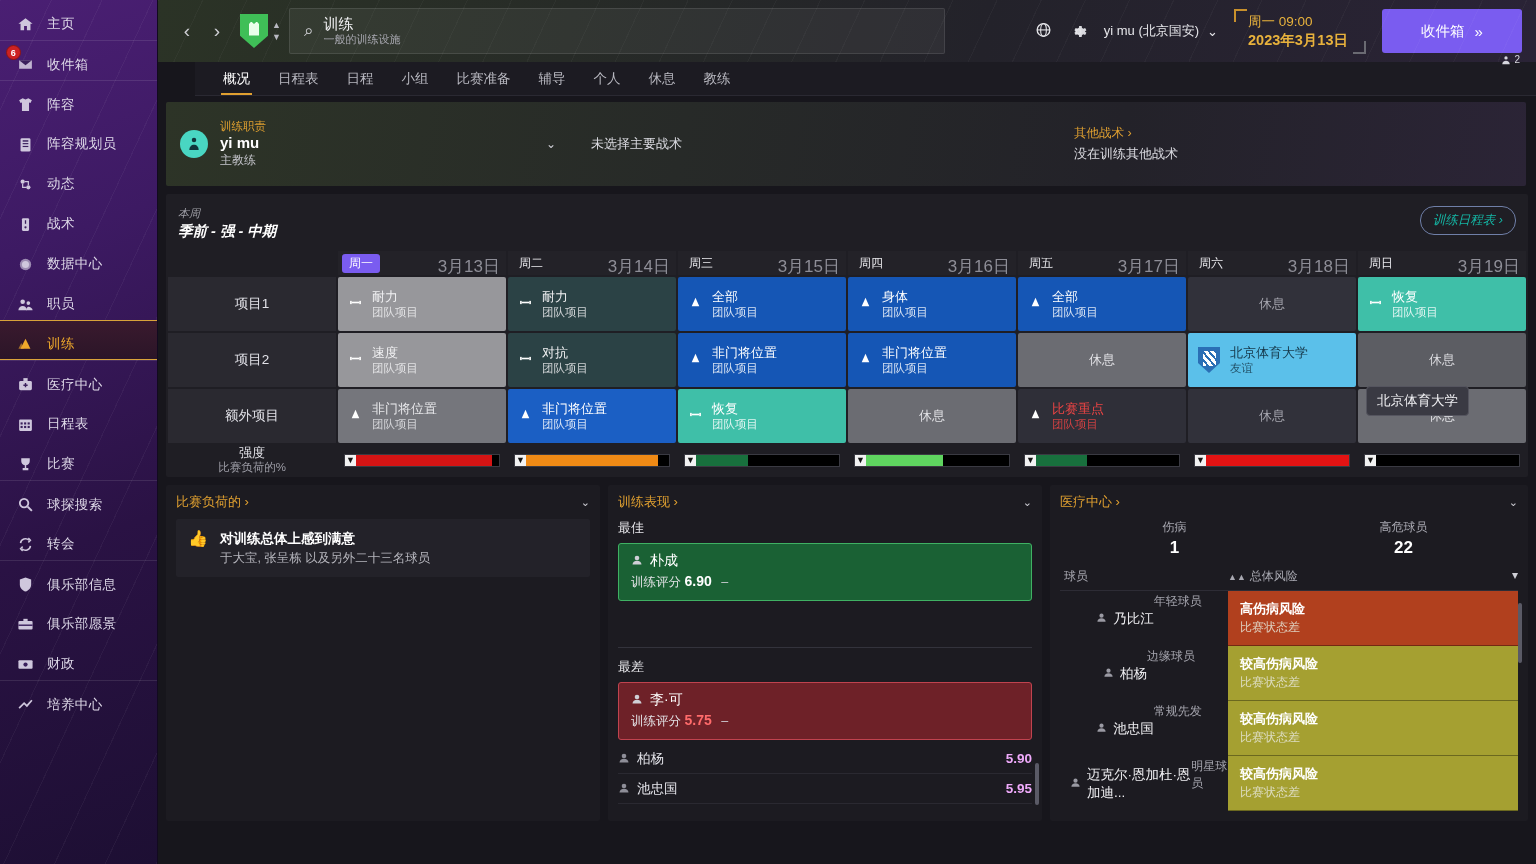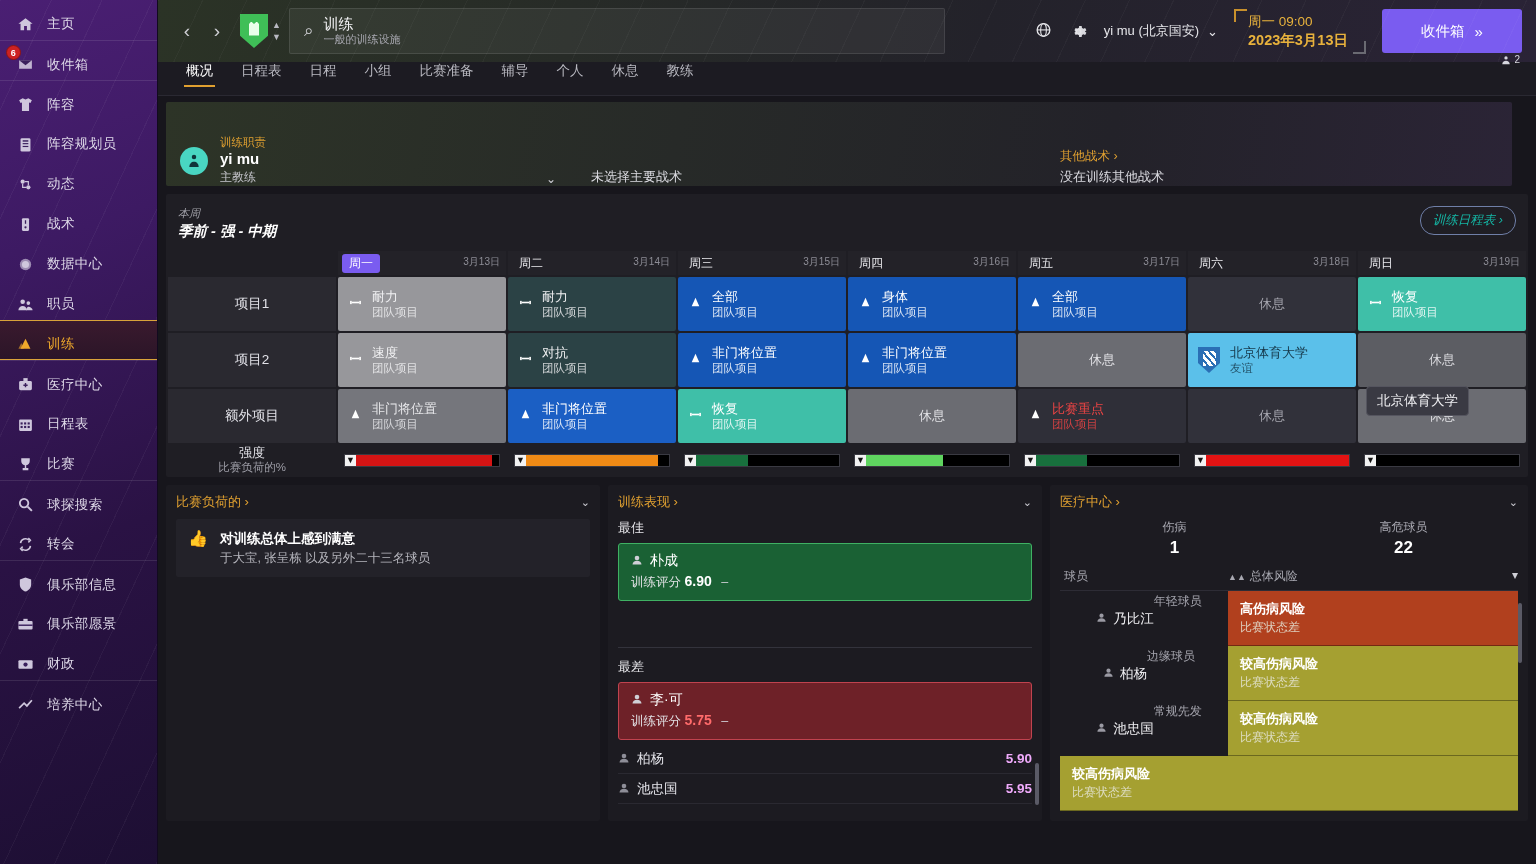--- a/index.html
+++ b/index.html
@@ -90,30 +90,30 @@
   .continue-btn {
     width: 140px; height: 44px; background: #7a5cf0; border-radius: 3px;
     display:flex; align-items:center; justify-content:center; gap:10px;
     color:#fff; font-size:14.5px; cursor:pointer; position:relative;
   }
   .continue-btn .chevs{ font-size:15px; }
   .people-count { position:absolute; right:2px; bottom:-12px; font-size:10px; color:#d6d6de;
                   display:flex; align-items:center; gap:3px; }
 
   
-  .tabbar { height: 34px; flex:0 0 34px; display:flex; align-items:flex-start; gap:0;
-            padding-left: 14px; background:#1c1b22; border-bottom:1px solid #2a2932; }
+  .tabbar { height: 34px; flex:0 0 34px; display:flex; align-items:flex-end; gap:0;
+            padding-left: 14px; background:#1c1b22; border-bottom:1px solid #2a2932;margin-left:37px; }
   .tab { padding: 0 14px 7px 14px; font-size: 13.5px; color:#b9b9c1; cursor:pointer; position:relative; }
   .tab.active { color:#fff; }
   .tab.active::after{ content:""; position:absolute; left:12px; right:12px; bottom:0; height:2px; background:#e0a030;}
 
   .content { flex:1 1 auto; overflow:hidden; padding: 6px 8px 0 8px; }
 
   
-  .resp-strip { height: 84px; margin: 0 16px 8px 0; display:flex; align-items:flex-end;
+  .resp-strip { height: 84px; margin: 0 2px 8px 0; display:flex; align-items:center;
       background: linear-gradient(100deg,#2d3427 0%, #272a28 38%, #232229 70%, #2b2436 100%);
       border-radius:2px; position:relative; }
   .resp-left { display:flex; align-items:center; gap:12px; padding: 0 14px 0 14px; width: 380px; }
   .coach-av { width:28px; height:28px; border-radius:50%; background:#49d6c2;
               display:flex; align-items:center; justify-content:center; color:#123; font-size:15px;}
   .resp-k { font-size:11.5px; color:#e0a030; }
   .resp-name { font-size:15px; font-weight:bold; color:#fff; line-height:1.25; }
   .resp-sub { font-size:12px; color:#c6c6cd; }
   .resp-chev { display:flex; align-items:center; color:#cfcfd6; font-size:12px; padding-right: 16px;}
   .vdiv { width:1px; background:rgba(255,255,255,.18); margin: 16px 0; }
@@ -130,21 +130,21 @@
   .sched-btn { margin-left:auto; border:1px solid #6f7fa8; border-radius:14px; color:#14b8a6;
                font-size:12.5px; padding: 5px 12px; cursor:pointer; }
 
   table.grid { width: 100%; border-collapse: separate; border-spacing: 2px 2px; table-layout: fixed; }
   table.grid td { padding: 0; }
   .rowlabel { width: 168px; text-align: center; font-size: 13.5px; color:#e2e2e8;
               background:#2a2930; }
   .dayhdr { height: 24px; position: relative; background:#232228; }
   .dayhdr .dlabel { position:absolute; left: 4px; top: 3px; font-size:12px; color:#eaeaee; padding: 1px 7px; }
   .dayhdr.today .dlabel { background:#7a5cf0; color:#fff; border-radius:3px; }
-  .dayhdr .ddate { position:absolute; right: 6px; top: 4px; font-size:10px; color:#8e8e97;text-align:right; }
+  .dayhdr .ddate { position:absolute; right: 6px; top: 4px; font-size:17px; color:#8e8e97;text-align:right; }
   .cell { height: 54px; border-radius:2px; display:flex; align-items:center; gap:10px;
           padding: 0 10px; font-size: 13px; cursor:pointer; position: relative; }
   .cell .ci { font-size: 13px; width:14px; text-align:center; color:#fff; }
   .cell .ct1 { line-height:1.25; }
   .cell .ct2 { font-size:11.5px; opacity:.82; line-height:1.25; }
   .cell.rest { justify-content:center; }
   .c-gray  { background:#97979b; color:#f1f1f3; }
   .c-gray2 { background:#75767c; color:#e7e7ea; }
   .c-teal  { background:#2b4245; color:#f0f0f2; }
   .c-blue  { background:#1556b5; color:#fff; }
@@ -980,20 +980,30 @@
                     <span>池忠国</span>
                   </div>
       <div class="r">常规先发</div>
                 </div>
     <div class="m2 risk-md">
       <div class="t1">较高伤病风险</div>
       <div class="t2">比赛状态差</div>
                 </div>
               </div>
               <div class="med-row">
+                <div class="m1">
+      <div class="n">
+                    <span><svg width="11" height="11" viewBox="0 0 24 24">
+                        <circle cx="12" cy="8" r="4.6" fill="#9a9aa3"></circle>
+                        <path d="M3 21c0-4.6 4-7.6 9-7.6s9 3 9 7.6z" fill="#9a9aa3"></path>
+                      </svg></span>
+                    <span>迈克尔·恩加杜·恩加迪...</span>
+                  </div>
+      <div class="r">明星球员</div>
+                </div>
     <div class="m2 risk-md">
       <div class="t1">较高伤病风险</div>
       <div class="t2">比赛状态差</div>
                 </div>
               </div>
             </div>
           <div class="scroll-v" style="top:118px;height:60px;right:6px;"></div>
         </div>
 
       </div>

